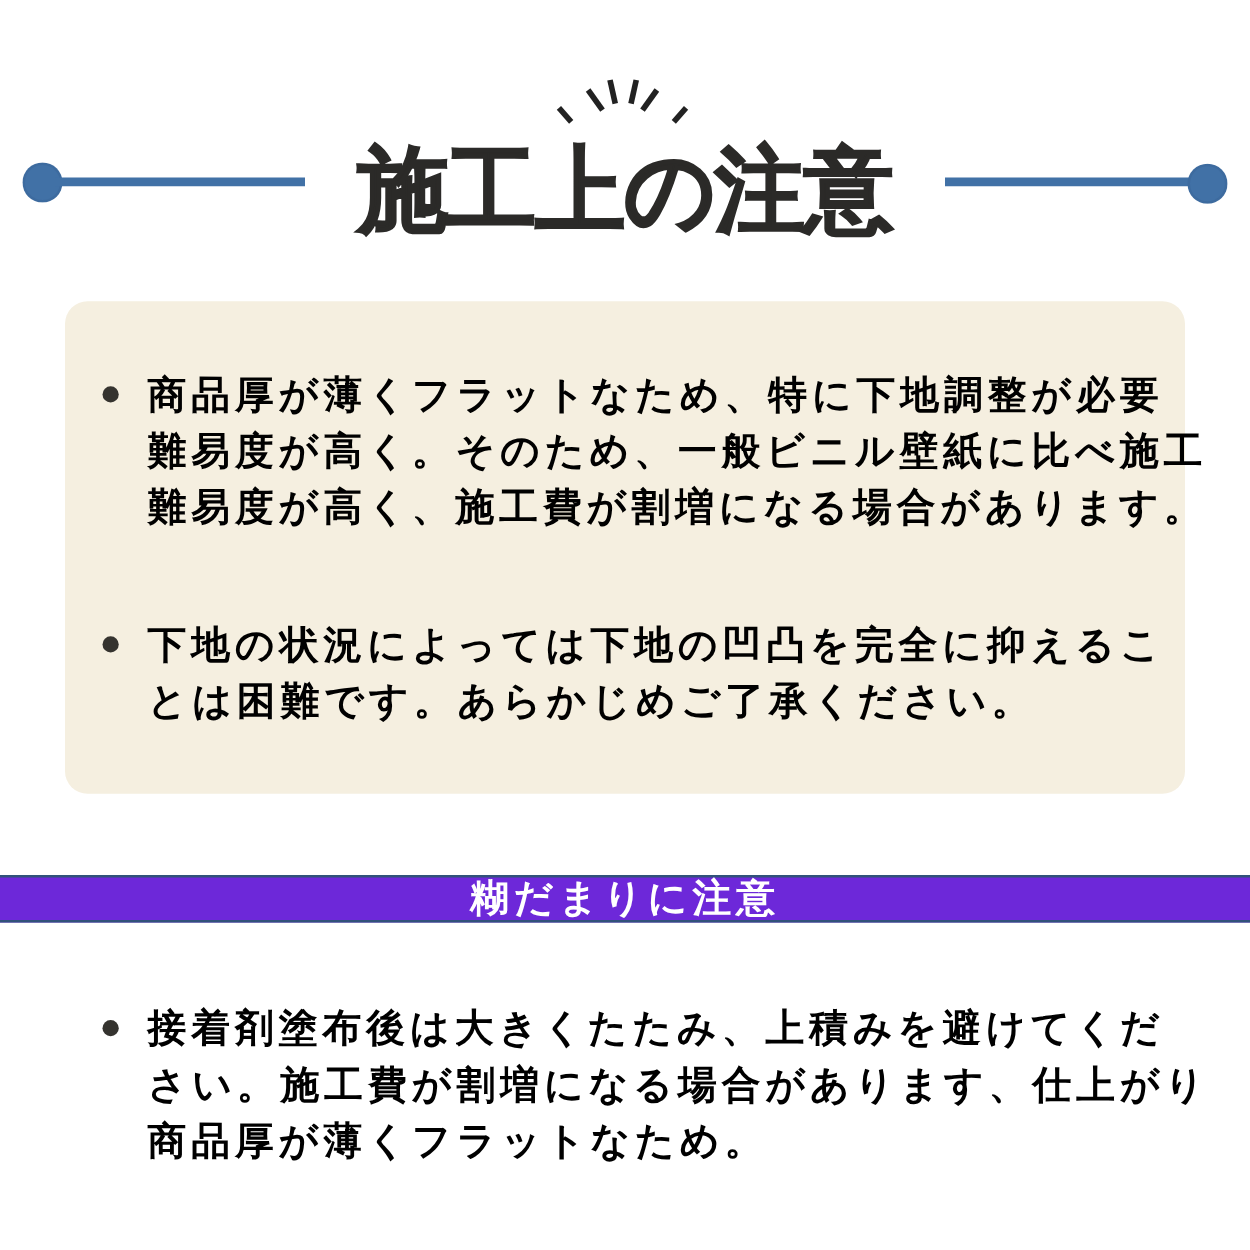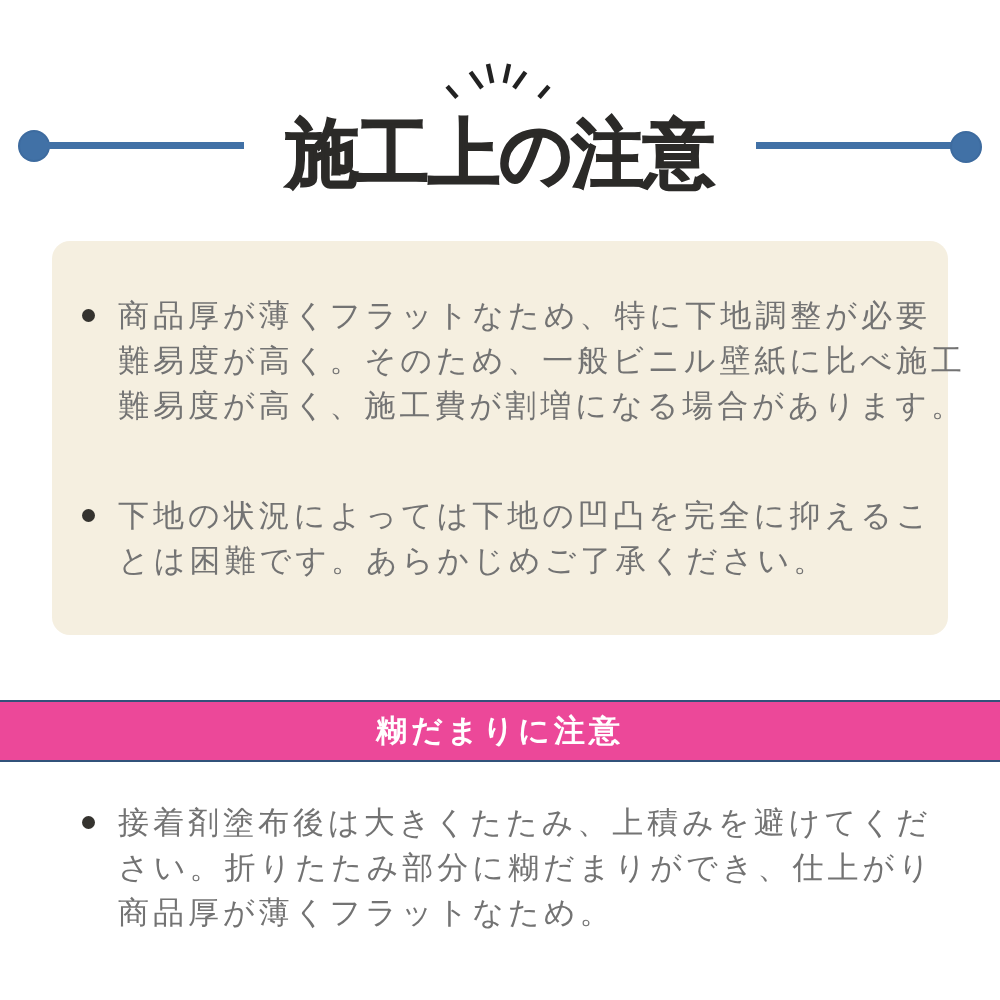--- a/index.html
+++ b/index.html
@@ -40,34 +40,34 @@
   .caution-box{
     position:absolute;left:52px;top:203px;width:896px;height:394px;
     background:#f5efe0;border-radius:18px;
   }
   .bullet-dot{
     position:absolute;width:13px;height:13px;border-radius:50%;
     background:#35332f;
   }
   .note-text{
     position:absolute;left:118px;
-    font-size:31px;line-height:45px;font-weight:400;
+    font-size:31px;line-height:45px;font-weight:700;
     letter-spacing:4px;
-    color:#737373;
+    color:#000000;
     white-space:nowrap;
   }
   .dot-b1{left:82px;top:271px;}
   .text-b1{top:255px;}
   .dot-b2{left:82px;top:471px;}
   .text-b2{top:455px;}
 
   
   .glue-banner{
-    position:absolute;left:0;top:662px;width:1000px;height:62px;
-    background:#ec4899;
+    position:absolute;left:0;top:662px;width:1000px;height:38px;
+    background:#6d28d9;
     border-top:2px solid #31527a;border-bottom:2px solid #31527a;
     box-sizing:border-box;
     display:flex;align-items:center;justify-content:center;
   }
   .glue-banner-title{
     color:#ffffff;font-size:31px;font-weight:700;letter-spacing:4px;
     line-height:46px;white-space:nowrap;
   }
 
   
@@ -113,17 +113,17 @@
     <div>とは困難です。あらかじめご了承ください。</div>
   </div>
 
   <div class="glue-banner">
     <div class="glue-banner-title">糊だまりに注意</div>
   </div>
 
   <div class="bullet-dot dot-b3"></div>
   <div class="note-text text-b3">
     <div>接着剤塗布後は大きくたたみ、上積みを避けてくだ</div>
-    <div>さい。折りたたみ部分に糊だまりができ、仕上がり</div>
+    <div>さい。施工費が割増になる場合があります、仕上がり</div>
     <div>商品厚が薄くフラットなため。</div>
   </div>
 
 </div>
 
 </body></html>

